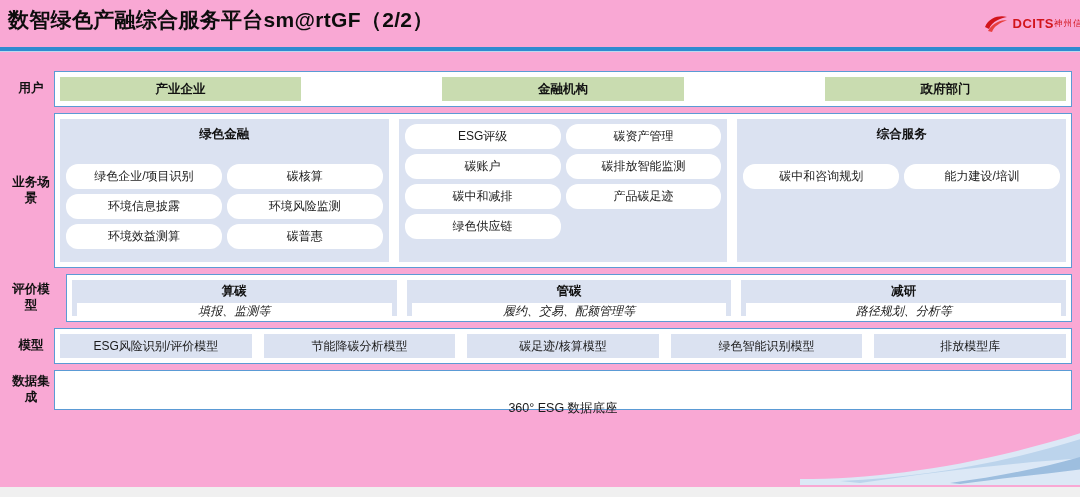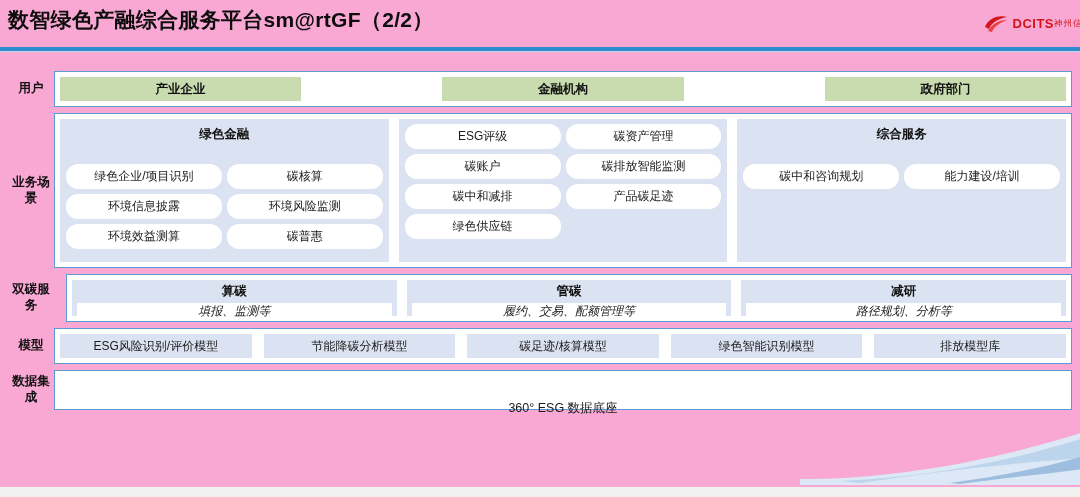--- a/index.html
+++ b/index.html
@@ -181,21 +181,21 @@
           <div class="group-cells">
             <div class="cell">碳中和咨询规划</div>
             <div class="cell">能力建设/培训</div>
           </div>
         </div>
 
       </div>
     </div>
 
     <div class="row cap-row">
-      <div class="row-label">双碳服务</div>
+      <div class="row-label">评价模型</div>
       <div class="row-body">
         <div class="cap-group">
           <div class="cap-title">算碳</div>
           <div class="cap-sub">填报、监测等</div>
         </div>
         <div class="cap-group">
           <div class="cap-title">管碳</div>
           <div class="cap-sub">履约、交易、配额管理等</div>
         </div>
         <div class="cap-group">

